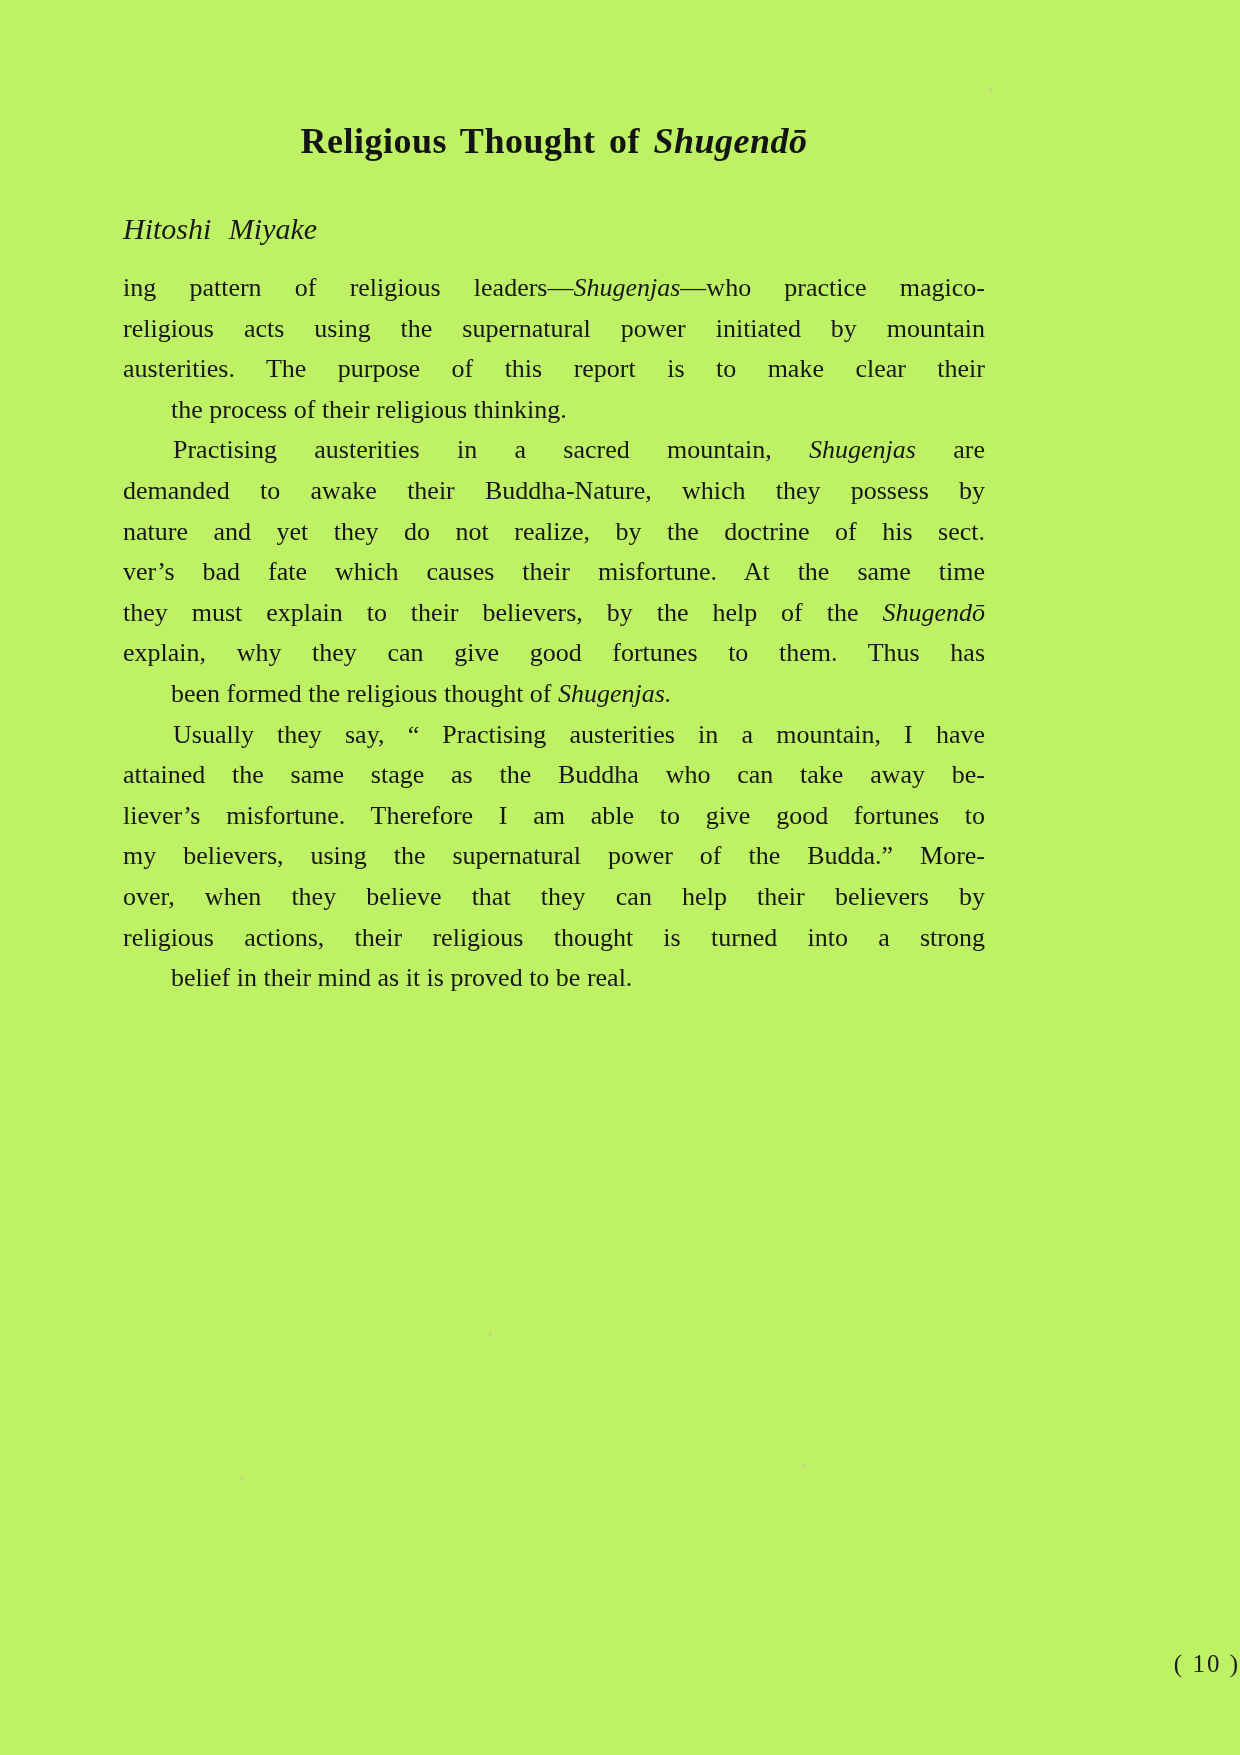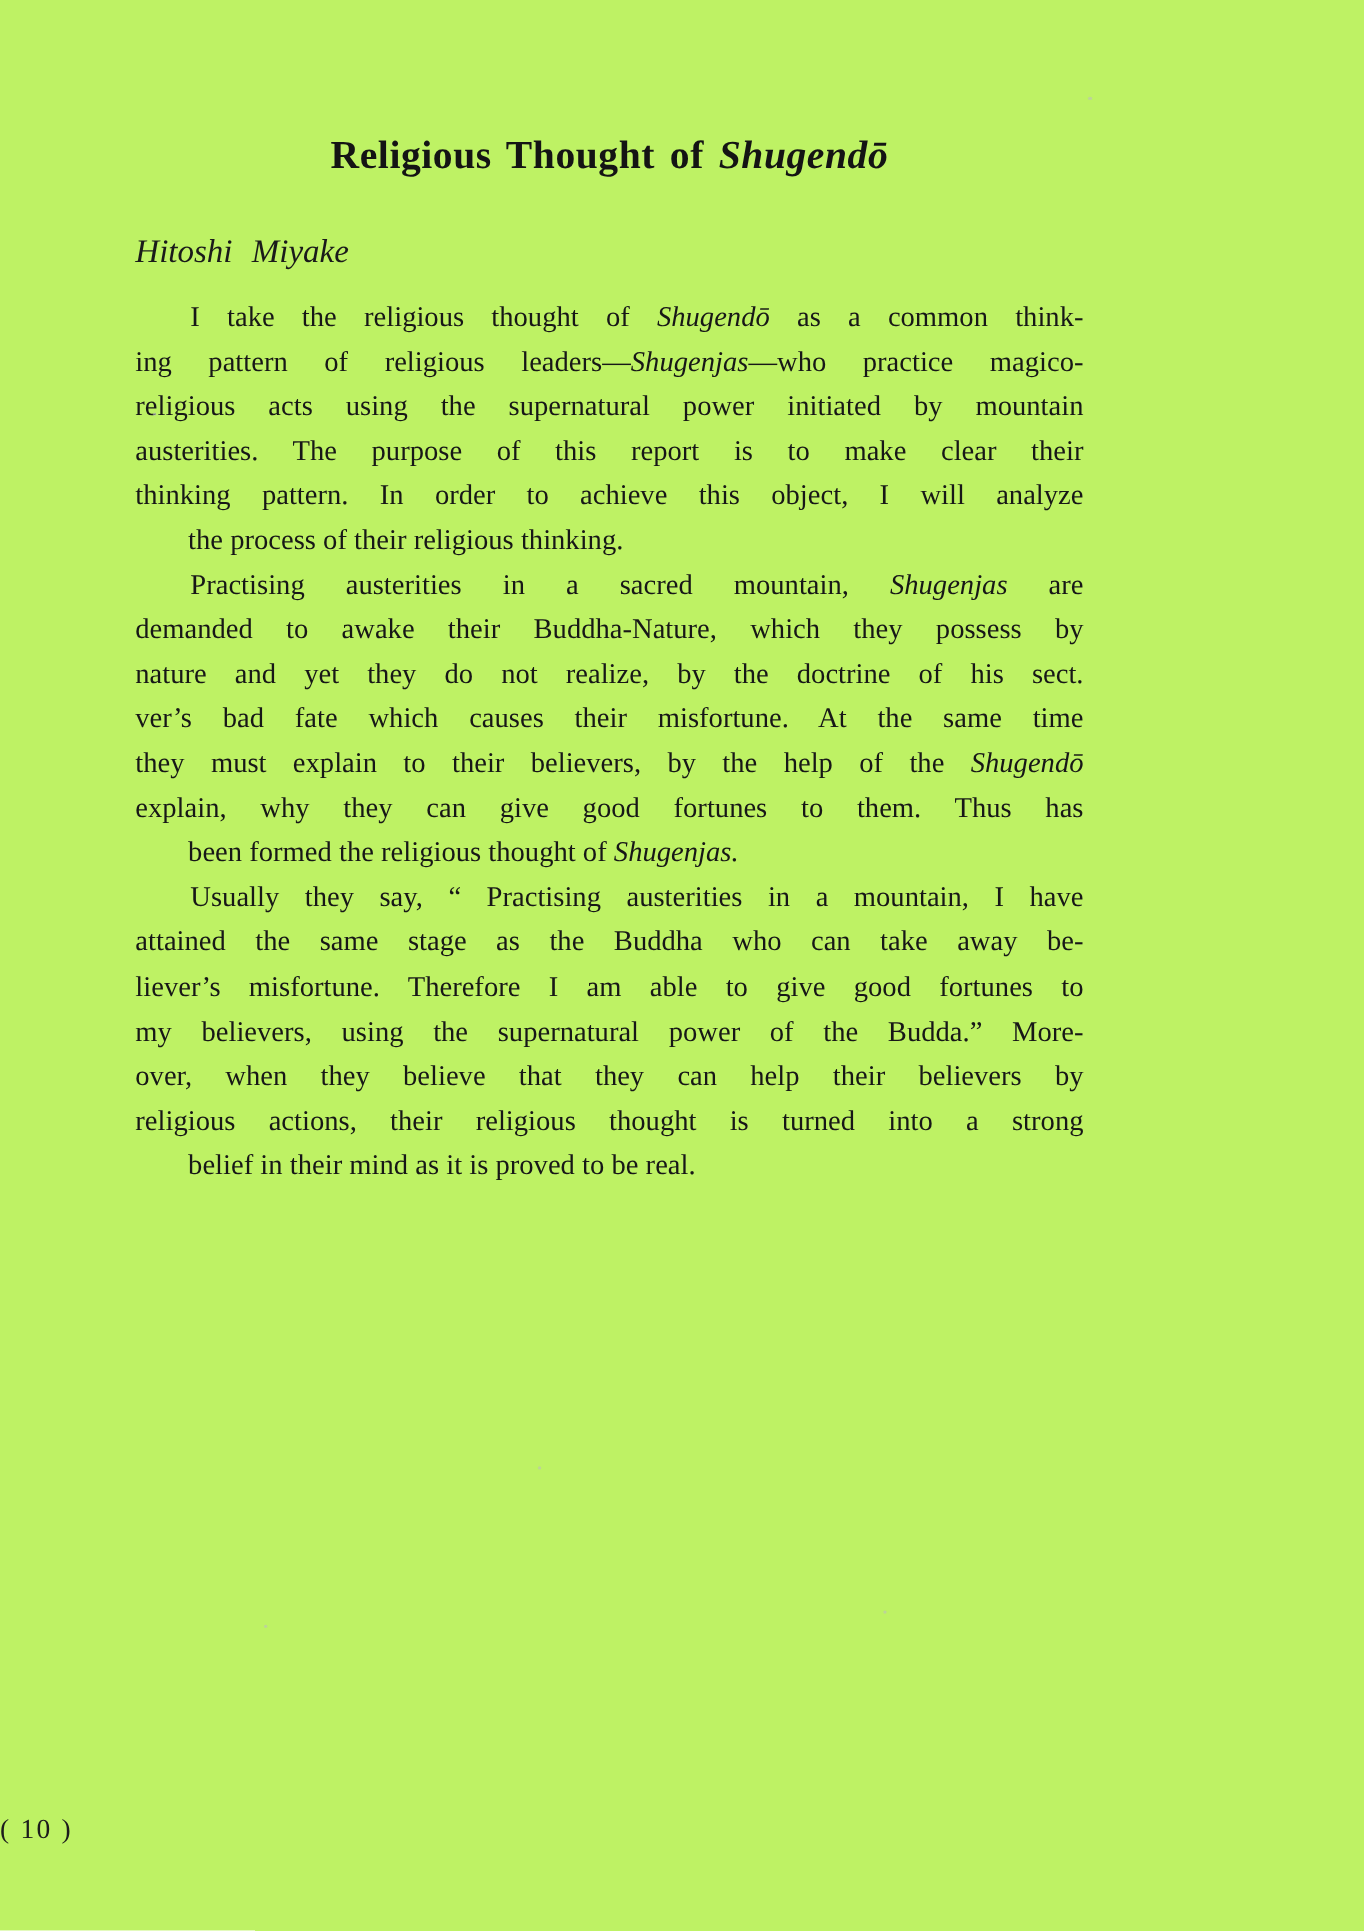--- a/index.html
+++ b/index.html
@@ -68,21 +68,21 @@
     text-indent: 50px;
   }
   .it {
     font-style: italic;
   }
   .pageno {
     position: absolute;
     top: 1650px;
     left: 0;
     width: 1240px;
-    text-align: left;
+    text-align: right;
     font-size: 25px;
     letter-spacing: 2px;
     color: #1c1c1c;
   }
   
   .speck {
     position: absolute;
     border-radius: 50%;
     background: #b9bcc2;
     opacity: 0.55;
@@ -92,25 +92,23 @@
 <body>
 
 <div class="page">
 
   <h1 class="title"><span>Religious Thought of </span><span class="it">Shugendō</span></h1>
 
   <div class="author">Hitoshi Miyake</div>
 
   <div class="body-block" id="paragraphs">
       <div class="para">
-        <div class="line first"><span>I take the religious thought of </span><span class="it">Shugendō</span><span> as a common think-</span></div>
         <div class="line"><span>ing pattern of religious leaders—</span><span class="it">Shugenjas</span><span>—who practice magico-</span></div>
         <div class="line"><span>religious acts using the supernatural power initiated by mountain</span></div>
         <div class="line"><span>austerities.  The purpose of this report is to make clear their</span></div>
-        <div class="line"><span>thinking pattern.  In order to achieve this object, I will analyze</span></div>
         <div class="line last"><span>the process of their religious thinking.</span></div>
       </div>
       <div class="para">
         <div class="line first"><span>Practising austerities in a sacred mountain, </span><span class="it">Shugenjas</span><span> are</span></div>
         <div class="line"><span>demanded to awake their Buddha-Nature, which they possess by</span></div>
         <div class="line"><span>nature and yet they do not realize, by the doctrine of his sect.</span></div>
         <div class="line"><span>ver’s bad fate which causes their misfortune.  At the same time</span></div>
         <div class="line"><span>they must explain to their believers, by the help of the </span><span class="it">Shugendō</span></div>
         <div class="line"><span>explain, why they can give good fortunes to them.  Thus has</span></div>
         <div class="line last"><span>been formed the religious thought of </span><span class="it">Shugenjas.</span></div>

